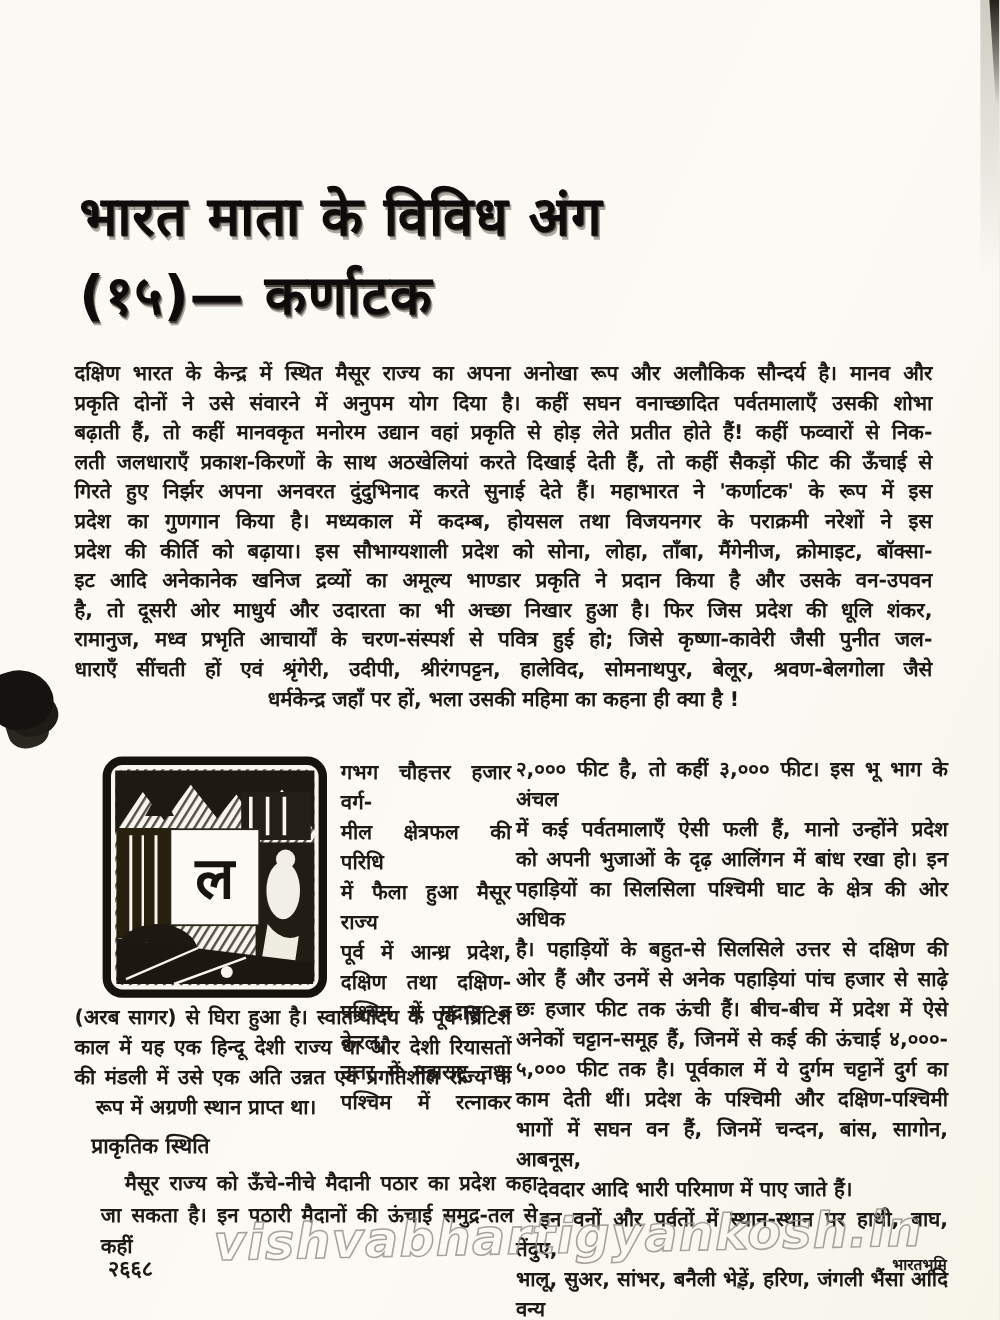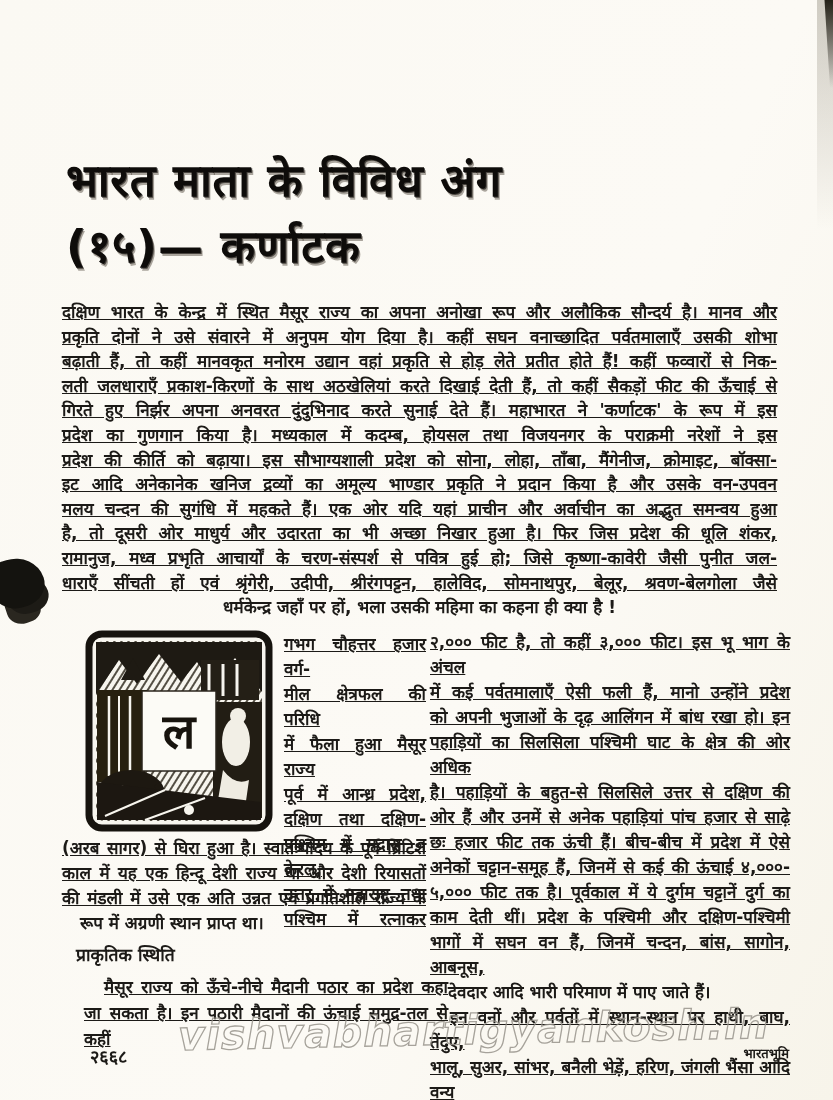--- a/index.html
+++ b/index.html
@@ -10,21 +10,21 @@
   }
   
   .title{position:absolute;left:66px;top:148px;}
   .title div{
     font-size:45px;font-weight:bold;letter-spacing:1px;color:#0e0c0a;
     text-shadow:2px 3px 0 rgba(70,62,50,.45),1px 1px 0 rgba(0,0,0,.7);
     line-height:66px;white-space:nowrap;
   }
   
   .jline,.lline,.cline{font-size:17px;line-height:24.6px;font-weight:600;}
-  .jline{text-align:justify;text-align-last:justify;text-decoration:underline;-moz-text-align-last:justify;}
+  .jline{text-align:justify;text-align-last:justify;-moz-text-align-last:justify;}
   .lline{text-align:left;margin-left:18px;}
   .cline{text-align-last:center;}
   .indent{text-indent:20px;}
   .intro{position:absolute;left:62px;top:300px;width:715px;}
   .leftcol-wrap{position:absolute;left:284px;top:632px;width:142px;}
   .leftcol-wrap .jline{line-height:25px;}
   .leftcol-para{position:absolute;left:62px;top:836px;width:364px;}
   .leftcol-para .jline,.leftcol-para .lline{line-height:25px;}
   .leftcol-heading{position:absolute;left:76px;top:942px;width:364px;font-size:17.5px;font-weight:600;text-align:left;}
   .leftcol-nat{position:absolute;left:62px;top:974px;width:364px;margin-left:22px;}
@@ -77,21 +77,20 @@
   <div class="intro">
     <div>
         <div class="jline">दक्षिण भारत के केन्द्र में स्थित मैसूर राज्य का अपना अनोखा रूप और अलौकिक सौन्दर्य है। मानव और</div>
         <div class="jline">प्रकृति दोनों ने उसे संवारने में अनुपम योग दिया है। कहीं सघन वनाच्छादित पर्वतमालाएँ उसकी शोभा</div>
         <div class="jline">बढ़ाती हैं, तो कहीं मानवकृत मनोरम उद्यान वहां प्रकृति से होड़ लेते प्रतीत होते हैं! कहीं फव्वारों से निक-</div>
         <div class="jline">लती जलधाराएँ प्रकाश-किरणों के साथ अठखेलियां करते दिखाई देती हैं, तो कहीं सैकड़ों फीट की ऊँचाई से</div>
         <div class="jline">गिरते हुए निर्झर अपना अनवरत दुंदुभिनाद करते सुनाई देते हैं। महाभारत ने 'कर्णाटक' के रूप में इस</div>
         <div class="jline">प्रदेश का गुणगान किया है। मध्यकाल में कदम्ब, होयसल तथा विजयनगर के पराक्रमी नरेशों ने इस</div>
         <div class="jline">प्रदेश की कीर्ति को बढ़ाया। इस सौभाग्यशाली प्रदेश को सोना, लोहा, ताँबा, मैंगेनीज, क्रोमाइट, बॉक्सा-</div>
         <div class="jline">इट आदि अनेकानेक खनिज द्रव्यों का अमूल्य भाण्डार प्रकृति ने प्रदान किया है और उसके वन-उपवन</div>
-        <div class="jline">मलय चन्दन की सुगंधि में महकते हैं। एक ओर यदि यहां प्राचीन और अर्वाचीन का अद्भुत समन्वय हुआ</div>
         <div class="jline">है, तो दूसरी ओर माधुर्य और उदारता का भी अच्छा निखार हुआ है। फिर जिस प्रदेश की धूलि शंकर,</div>
         <div class="jline">रामानुज, मध्व प्रभृति आचार्यों के चरण-संस्पर्श से पवित्र हुई हो; जिसे कृष्णा-कावेरी जैसी पुनीत जल-</div>
         <div class="jline">धाराएँ सींचती हों एवं श्रृंगेरी, उदीपी, श्रीरंगपट्टन, हालेविद, सोमनाथपुर, बेलूर, श्रवण-बेलगोला जैसे</div>
       </div>
     <div class="cline">धर्मकेन्द्र जहाँ पर हों, भला उसकी महिमा का कहना ही क्या है !</div>
   </div>
 
   <div class="dropcap-img">
     <svg width="188" height="202" viewBox="0 0 188 202">
       <defs>

